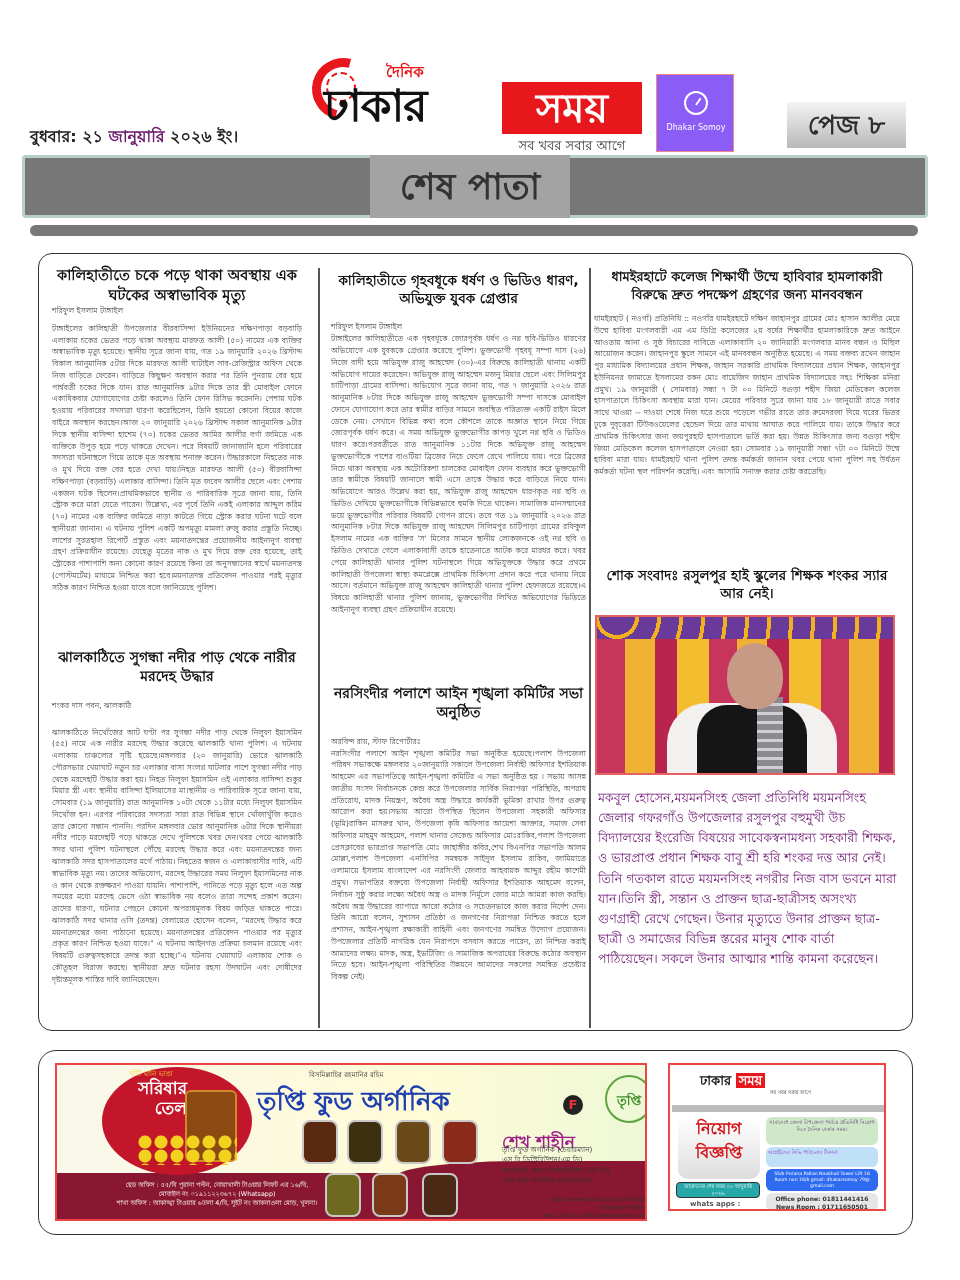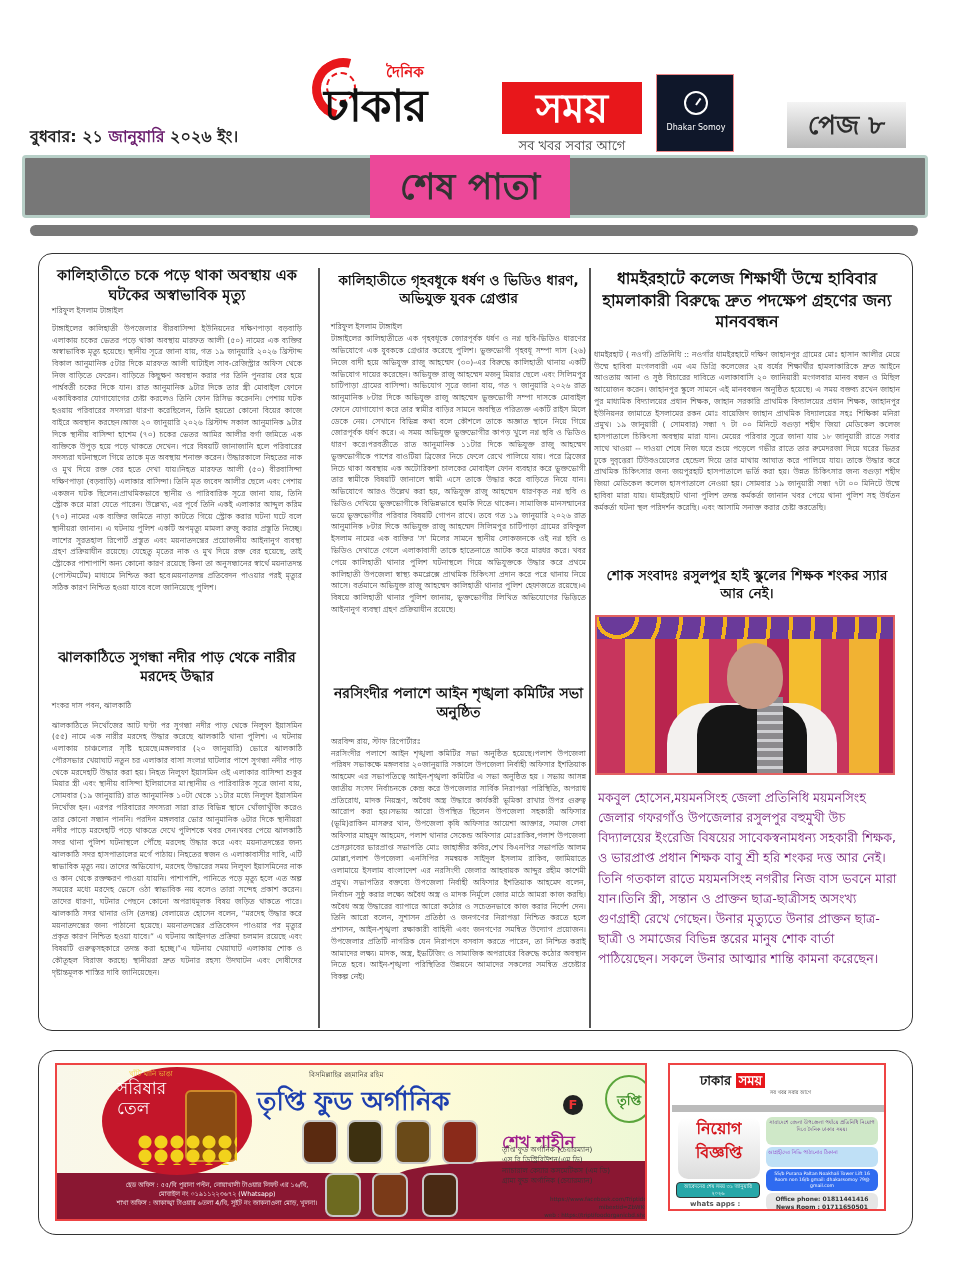--- a/index.html
+++ b/index.html
@@ -10,32 +10,32 @@
   .masthead { position: absolute; left: 0; top: 0; width: 960px; height: 150px; }
   .logo { position: absolute; left: 312px; top: 58px; width: 335px; height: 95px; }
   .logo-clock { position: absolute; left: 0; top: 0; width: 62px; height: 62px; border-radius: 50%;
     border: 9px solid #e8171b; border-right-color: transparent; border-bottom-color: transparent; transform: rotate(-30deg); }
   .logo-clock-inner { position: absolute; left: 14px; top: 14px; width: 30px; height: 30px; border-radius: 50%; border: 2px dashed #e8171b; }
   .logo-dainik { position: absolute; left: 74px; top: 2px; font-size: 15px; font-weight: bold; color: #e8171b; }
   .logo-dhakar { position: absolute; left: 12px; top: 26px; font-size: 44px; font-weight: bold; color: #111; letter-spacing: -1px; line-height: 1; }
   .logo-somoy { position: absolute; left: 190px; top: 24px; width: 140px; height: 52px; background: #e8171b; color: #fff;
     font-size: 40px; font-weight: bold; text-align: center; line-height: 52px; }
   .logo-tag { position: absolute; left: 190px; top: 78px; width: 140px; font-size: 13px; color: #333; text-align: center; }
-  .logo-badge { position: absolute; left: 656px; top: 74px; width: 78px; height: 78px; background: #0f172a; border: 1px solid #e88; }
+  .logo-badge { position: absolute; left: 656px; top: 74px; width: 78px; height: 78px; background: #8b5cf6; border: 1px solid #e88; }
   .logo-badge .clk { position: absolute; left: 27px; top: 16px; width: 24px; height: 24px; border: 2px solid #fff; border-radius: 50%; }
   .logo-badge .clk::after { content: ""; position: absolute; left: 9px; top: 4px; width: 2px; height: 8px; background: #fff; transform: rotate(35deg); transform-origin: bottom; }
   .logo-badge .txt { position: absolute; left: 0; top: 48px; width: 78px; text-align: center; font-size: 8px; color: #fff; }
   .date { position: absolute; left: 30px; top: 124px; font-size: 16px; font-weight: bold; color: #222; }
   .date .d2 { color: #6a1d6d; }
   .page-no { position: absolute; left: 787px; top: 102px; width: 119px; height: 46px;
     background: linear-gradient(#f4f4f4, #b9b9b9); font-size: 26px; font-weight: bold; color: #2e2e2e; text-align: center; line-height: 46px; }
 
   
   .banner { position: absolute; left: 22px; top: 155px; width: 906px; height: 63px; background: #777; border: 3px solid #b7cfc7; border-radius: 4px; }
-  .banner-title { position: absolute; left: 370px; top: 155px; width: 200px; height: 63px; background: #ec4899;
+  .banner-title { position: absolute; left: 370px; top: 155px; width: 200px; height: 63px; background: #a3a3a3;
     font-size: 36px; font-weight: bold; color: #333; text-align: center; line-height: 63px; }
   .rule { position: absolute; left: 30px; top: 225px; width: 888px; height: 11px; background: #787878; border-radius: 6px; }
 
   
   .frame { position: absolute; left: 38px; top: 253px; width: 875px; height: 778px; border: 1.5px solid #333; border-radius: 14px; }
   .col { position: absolute; }
   .head { font-weight: bold; color: #111; text-align: center; line-height: 1.35; }
   .byline, .body { font-size: 7.6px; line-height: 1.55; color: #444; text-align: justify; }
   .byline { margin-bottom: 6px; }
 
@@ -54,21 +54,21 @@
   .photo .scarf { position: absolute; left: 60px; top: 54px; width: 26px; height: 96px; background: repeating-linear-gradient(0deg, #8c8a8e 0 6px, #cfcfd3 6px 9px); }
   .obit { position: absolute; left: 598px; top: 788px; width: 300px; font-size: 12.6px; line-height: 1.6; color: #701a75; }
 
   
   .ad-frame { position: absolute; left: 38px; top: 1050px; width: 875px; height: 185px; border: 1.5px solid #333; border-radius: 18px; }
   .ad1 { position: absolute; left: 55px; top: 1063px; width: 592px; height: 158px; border: 2px solid #e44;
     background: linear-gradient(90deg, #f9f7ea, #fffbd8 60%, #eef8d6); overflow: hidden; }
   .ad1 .band { position: absolute; left: 0; top: 108px; width: 100%; height: 50px; background: #8a1732; }
   .ad1 .band2 { position: absolute; left: 340px; top: 96px; width: 260px; height: 30px; background: #8a1732; border-radius: 50% 0 0 0; }
   .ad1 .oil-circle { position: absolute; left: 45px; top: 2px; width: 150px; height: 108px; background: #c4162a; border-radius: 50%; }
-  .ad1 .oil-title { position: absolute; left: 60px; top: 14px; width: 70px; color: #fff; font-size: 17px; font-weight: normal; text-align: left; line-height: 1.15; }
+  .ad1 .oil-title { position: absolute; left: 60px; top: 14px; width: 70px; color: #fff; font-size: 17px; font-weight: bold; text-align: right; line-height: 1.15; }
   .ad1 .oil-sub { position: absolute; left: 72px; top: 3px; color: #f6d43b; font-size: 7px; }
   .ad1 .bottle { position: absolute; left: 128px; top: 25px; width: 52px; height: 72px; background: #8a4a12; border-radius: 6px; border: 2px solid #d08a2a; }
   .ad1 .flowers { position: absolute; left: 80px; top: 70px; width: 100px; height: 30px; background: radial-gradient(circle, #f2d21c 0 6px, transparent 7px) 0 0/16px 14px; }
   .ad1 .addr { position: absolute; left: 35px; top: 116px; width: 250px; font-size: 6.4px; color: #fff; text-align: center; line-height: 1.4; }
   .ad1 .bism { position: absolute; left: 252px; top: 4px; font-size: 7px; color: #222; }
   .ad1 .brand { position: absolute; left: 200px; top: 16px; font-size: 26px; font-weight: bold; color: #1e3fae; }
   .ad1 .flogo { position: absolute; left: 506px; top: 30px; width: 20px; height: 20px; border-radius: 50%; background: #222; color: #e33; font-size: 13px; font-weight: bold; text-align: center; line-height: 20px; }
   .ad1 .tlogo { position: absolute; left: 548px; top: 10px; width: 48px; height: 48px; border-radius: 50%; border: 2px solid #5ba53c; color: #3f8f2a; font-size: 13px; font-weight: bold; text-align: center; line-height: 48px; }
   .ad1 .jar { position: absolute; width: 36px; height: 44px; border-radius: 8px; background: #5a2a10; border: 2px solid #c8c8c8; }
   .ad1 .person-name { position: absolute; left: 445px; top: 64px; font-size: 17px; font-weight: bold; color: #a01e8c; }
@@ -123,37 +123,37 @@
 <div class="vline" style="left:318px; top:268px; height:760px;"></div>
 <div class="vline" style="left:589px; top:268px; height:760px;"></div>
 
 <article class="col c1">
   <h2 class="head" style="font-size:14.5px; ">কালিহাতীতে চকে পড়ে থাকা অবস্থায় এক ঘটকের অস্বাভাবিক মৃত্যু</h2>
   <p class="byline">শরিফুল ইসলাম টাঙ্গাইল</p>
   <p class="body">টাঙ্গাইলের কালিহাতী উপজেলার বীরবাসিন্দা ইউনিয়নের দক্ষিণপাড়া বড়বাড়ি এলাকায় চকের ভেতর পড়ে থাকা অবস্থায় মারফত আলী (৫০) নামের এক ব্যক্তির অস্বাভাবিক মৃত্যু হয়েছে। স্থানীয় সূত্রে জানা যায়, গত ১৯ জানুয়ারি ২০২৬ খ্রিস্টাব্দ বিকাল আনুমানিক ৫টার দিকে মারফত আলী ঘাটাইল সাব-রেজিস্ট্রার অফিস থেকে নিজ বাড়িতে ফেরেন। বাড়িতে কিছুক্ষণ অবস্থান করার পর তিনি পুনরায় বের হয়ে পার্শ্ববর্তী চকের দিকে যান। রাত আনুমানিক ৯টার দিকে তার স্ত্রী মোবাইল ফোনে একাধিকবার যোগাযোগের চেষ্টা করলেও তিনি ফোন রিসিভ করেননি। পেশায় ঘটক হওয়ায় পরিবারের সদস্যরা ধারণা করেছিলেন, তিনি হয়তো কোনো বিয়ের কাজে বাইরে অবস্থান করছেন।আজ ২০ জানুয়ারি ২০২৬ খ্রিস্টাব্দ সকাল আনুমানিক ৯টার দিকে স্থানীয় বাসিন্দা হাশেম (৭০) চকের ভেতর আমির আলীর বর্গা জমিতে এক ব্যক্তিকে উপুড় হয়ে পড়ে থাকতে দেখেন। পরে বিষয়টি জানাজানি হলে পরিবারের সদস্যরা ঘটনাস্থলে গিয়ে তাকে মৃত অবস্থায় শনাক্ত করেন। উদ্ধারকালে নিহতের নাক ও মুখ দিয়ে রক্ত বের হতে দেখা যায়।নিহত মারফত আলী (৫০) বীরবাসিন্দা দক্ষিণপাড়া (বড়বাড়ি) এলাকার বাসিন্দা। তিনি মৃত জবেদ আলীর ছেলে এবং পেশায় একজন ঘটক ছিলেন।প্রাথমিকভাবে স্থানীয় ও পারিবারিক সূত্রে জানা যায়, তিনি স্ট্রোক করে মারা যেতে পারেন। উল্লেখ্য, এর পূর্বে তিনি একই এলাকার আব্দুল করিম (৭০) নামের এক ব্যক্তির জমিতে নাড়া কাটতে গিয়ে স্ট্রোক করার ঘটনা ঘটে বলে স্থানীয়রা জানান। এ ঘটনায় পুলিশ একটি অপমৃত্যু মামলা রুজু করার প্রস্তুতি নিচ্ছে। লাশের সুরতহাল রিপোর্ট প্রস্তুত এবং ময়নাতদন্তের প্রয়োজনীয় আইনানুগ ব্যবস্থা গ্রহণ প্রক্রিয়াধীন রয়েছে। যেহেতু মৃতের নাক ও মুখ দিয়ে রক্ত বের হয়েছে, তাই স্ট্রোকের পাশাপাশি অন্য কোনো কারণ রয়েছে কিনা তা অনুসন্ধানের স্বার্থে ময়নাতদন্ত (পোস্টমর্টেম) মাধ্যমে নিশ্চিত করা হবে।ময়নাতদন্ত প্রতিবেদন পাওয়ার পরই মৃত্যুর সঠিক কারণ নিশ্চিত হওয়া যাবে বলে জানিয়েছে পুলিশ।</p>
 </article>
 <article class="col c1" style="top:648px;">
   <h2 class="head" style="font-size:14px; margin-bottom:14px;">ঝালকাঠিতে সুগন্ধা নদীর পাড় থেকে নারীর মরদেহ উদ্ধার</h2>
-  <p class="byline" style="margin-bottom:8px;">শংকর দাস পবন, ঝালকাঠি</p>
+  <p class="byline" style="margin-bottom:15px;">শংকর দাস পবন, ঝালকাঠি</p>
   <p class="body">ঝালকাঠিতে নিখোঁজের আট ঘণ্টা পর সুগন্ধা নদীর পাড় থেকে নিলুফা ইয়াসমিন (৫৫) নামে এক নারীর মরদেহ উদ্ধার করেছে ঝালকাঠি থানা পুলিশ। এ ঘটনায় এলাকায় চাঞ্চল্যের সৃষ্টি হয়েছে।মঙ্গলবার (২০ জানুয়ারি) ভোরে ঝালকাঠি পৌরসভার খেয়াঘাট নতুন চর এলাকার বাসা সংলগ্ন ঘাটলার পাশে সুগন্ধা নদীর পাড় থেকে মরদেহটি উদ্ধার করা হয়। নিহত নিলুফা ইয়াসমিন ওই এলাকার বাসিন্দা শুকুর মিয়ার স্ত্রী এবং স্থানীয় বাসিন্দা ইলিয়াসের মা।স্থানীয় ও পারিবারিক সূত্রে জানা যায়, সোমবার (১৯ জানুয়ারি) রাত আনুমানিক ১০টা থেকে ১১টার মধ্যে নিলুফা ইয়াসমিন নিখোঁজ হন। এরপর পরিবারের সদস্যরা সারা রাত বিভিন্ন স্থানে খোঁজাখুঁজি করেও তার কোনো সন্ধান পাননি। পরদিন মঙ্গলবার ভোর আনুমানিক ৬টার দিকে স্থানীয়রা নদীর পাড়ে মরদেহটি পড়ে থাকতে দেখে পুলিশকে খবর দেন।খবর পেয়ে ঝালকাঠি সদর থানা পুলিশ ঘটনাস্থলে পৌঁছে মরদেহ উদ্ধার করে এবং ময়নাতদন্তের জন্য ঝালকাঠি সদর হাসপাতালের মর্গে পাঠায়। নিহতের স্বজন ও এলাকাবাসীর দাবি, এটি স্বাভাবিক মৃত্যু নয়। তাদের অভিযোগ, মরদেহ উদ্ধারের সময় নিলুফা ইয়াসমিনের নাক ও কান থেকে রক্তক্ষরণ পাওয়া যায়নি। পাশাপাশি, পানিতে পড়ে মৃত্যু হলে এত অল্প সময়ের মধ্যে মরদেহ ভেসে ওঠা স্বাভাবিক নয় বলেও তারা সন্দেহ প্রকাশ করেন। তাদের ধারণা, ঘটনার পেছনে কোনো অপরাধমূলক বিষয় জড়িত থাকতে পারে।ঝালকাঠি সদর থানার ওসি (তদন্ত) বেলায়েত হোসেন বলেন, “মরদেহ উদ্ধার করে ময়নাতদন্তের জন্য পাঠানো হয়েছে। ময়নাতদন্তের প্রতিবেদন পাওয়ার পর মৃত্যুর প্রকৃত কারণ নিশ্চিত হওয়া যাবে।” এ ঘটনায় আইনগত প্রক্রিয়া চলমান রয়েছে এবং বিষয়টি গুরুত্বসহকারে তদন্ত করা হচ্ছে।”এ ঘটনায় খেয়াঘাট এলাকায় শোক ও কৌতূহল বিরাজ করছে। স্থানীয়রা দ্রুত ঘটনার রহস্য উদঘাটন এবং দোষীদের দৃষ্টান্তমূলক শাস্তির দাবি জানিয়েছেন।</p>
 </article>
 
 <article class="col c2">
   <h2 class="head" style="font-size:13.5px; margin-bottom:14px;">কালিহাতীতে গৃহবধূকে ধর্ষণ ও ভিডিও ধারণ, অভিযুক্ত যুবক গ্রেপ্তার</h2>
   <p class="byline" style="margin-bottom:0;">শরিফুল ইসলাম টাঙ্গাইল</p>
   <p class="body">টাঙ্গাইলের কালিহাতীতে এক গৃহবধূকে জোরপূর্বক ধর্ষণ ও নগ্ন ছবি-ভিডিও ধারণের অভিযোগে এক যুবককে গ্রেপ্তার করেছে পুলিশ। ভুক্তভোগী গৃহবধূ সম্পা দাস (২৬) নিজে বাদী হয়ে অভিযুক্ত রাজু আহম্মেদ (৩০)-এর বিরুদ্ধে কালিহাতী থানায় একটি অভিযোগ দায়ের করেছেন। অভিযুক্ত রাজু আহম্মেদ মজনু মিয়ার ছেলে এবং সিলিমপুর চাটিপাড়া গ্রামের বাসিন্দা। অভিযোগ সূত্রে জানা যায়, গত ৭ জানুয়ারি ২০২৬ রাত আনুমানিক ৮টার দিকে অভিযুক্ত রাজু আহম্মেদ ভুক্তভোগী সম্পা দাসকে মোবাইল ফোনে যোগাযোগ করে তার স্বামীর বাড়ির সামনে অবস্থিত পরিত্যক্ত একটি রাইস মিলে ডেকে নেয়। সেখানে বিভিন্ন কথা বলে কৌশলে তাকে অজ্ঞাত স্থানে নিয়ে গিয়ে জোরপূর্বক ধর্ষণ করে। এ সময় অভিযুক্ত ভুক্তভোগীর কাপড় খুলে নগ্ন ছবি ও ভিডিও ধারণ করে।পরবর্তীতে রাত আনুমানিক ১১টার দিকে অভিযুক্ত রাজু আহম্মেদ ভুক্তভোগীকে পাশের বাওটিয়া ব্রিজের নিচে ফেলে রেখে পালিয়ে যায়। পরে ব্রিজের নিচে থাকা অবস্থায় এক অটোরিকশা চালকের মোবাইল ফোন ব্যবহার করে ভুক্তভোগী তার স্বামীকে বিষয়টি জানালে স্বামী এসে তাকে উদ্ধার করে বাড়িতে নিয়ে যান। অভিযোগে আরও উল্লেখ করা হয়, অভিযুক্ত রাজু আহম্মেদ ধারণকৃত নগ্ন ছবি ও ভিডিও দেখিয়ে ভুক্তভোগীকে বিভিন্নভাবে হুমকি দিতে থাকেন। সামাজিক মানসম্মানের ভয়ে ভুক্তভোগীর পরিবার বিষয়টি গোপন রাখে। তবে গত ১৯ জানুয়ারি ২০২৬ রাত আনুমানিক ৮টার দিকে অভিযুক্ত রাজু আহম্মেদ সিলিমপুর চাটিপাড়া গ্রামের রফিকুল ইসলাম নামের এক ব্যক্তির 'স' মিলের সামনে স্থানীয় লোকজনকে ওই নগ্ন ছবি ও ভিডিও দেখাতে গেলে এলাকাবাসী তাকে হাতেনাতে আটক করে মারধর করে। খবর পেয়ে কালিহাতী থানার পুলিশ ঘটনাস্থলে গিয়ে অভিযুক্তকে উদ্ধার করে প্রথমে কালিহাতী উপজেলা স্বাস্থ্য কমপ্লেক্সে প্রাথমিক চিকিৎসা প্রদান করে পরে থানায় নিয়ে আসে। বর্তমানে অভিযুক্ত রাজু আহম্মেদ কালিহাতী থানার পুলিশ হেফাজতে রয়েছে।এ বিষয়ে কালিহাতী থানার পুলিশ জানায়, ভুক্তভোগীর লিখিত অভিযোগের ভিত্তিতে আইনানুগ ব্যবস্থা গ্রহণ প্রক্রিয়াধীন রয়েছে।</p>
 </article>
 <article class="col c2" style="top:684px;">
   <h2 class="head" style="font-size:14px; margin-bottom:14px;">নরসিংদীর পলাশে আইন শৃঙ্খলা কমিটির সভা অনুষ্ঠিত</h2>
   <p class="byline" style="margin-bottom:0;">অরবিন্দ রায়, স্টাফ রিপোর্টারঃ</p>
   <p class="body">নরসিংদীর পলাশে আইন শৃঙ্খলা কমিটির সভা অনুষ্ঠিত হয়েছে।পলাশ উপজেলা পরিষদ সভাকক্ষে মঙ্গলবার ২০জানুয়ারি সকালে উপজেলা নির্বাহী অফিসার ইশতিয়াক আহমেদ এর সভাপতিত্বে আইন-শৃঙ্খলা কমিটির এ সভা অনুষ্ঠিত হয় । সভায় আসন্ন জাতীয় সংসদ নির্বাচনকে কেন্দ্র করে উপজেলার সার্বিক নিরাপত্তা পরিস্থিতি, অপরাধ প্রতিরোধ, মাদক নিয়ন্ত্রণ, অবৈধ অস্ত্র উদ্ধারে কার্যকরী ভূমিকা রাখার উপর গুরুত্ব আরোপ করা হয়।সভায় আরো উপস্থিত ছিলেন উপজেলা সহকারী অফিসার (ভূমি)রাকিন মাসরুর খান, উপজেলা কৃষি অফিসার আয়েশা আক্তার, সমাজ সেবা অফিসার মাহমুদ আহমেদ, পলাশ থানার সেকেন্ড অফিসার মোঃরাকিব,পলাশ উপজেলা প্রেসক্লাবের ভারপ্রাপ্ত সভাপতি মোঃ জাহাঙ্গীর কবির,শেখ বিএনপির সভাপতি আলম মোল্লা,পলাশ উপজেলা এনসিপির সমন্বয়ক সাইদুল ইসলাম রাকিব, জামিয়াতে ওলামায়ে ইসলাম বাংলাদেশ এর নরসিংদী জেলার আহবায়ক আব্দুর রহীম কাশেমী প্রমুখ। সভাপতির বক্তব্যে উপজেলা নির্বাহী অফিসার ইশতিয়াক আহমেদ বলেন, নির্বাচন সুষ্ঠু করার লক্ষ্যে অবৈধ অস্ত্র ও মাদক নির্মূলে জোর মাঠে আমরা কাজ করছি। অবৈধ অস্ত্র উদ্ধারের ব্যাপারে আরো কঠোর ও সচেতনভাবে কাজ করার নির্দেশ দেন। তিনি আরো বলেন, সুশাসন প্রতিষ্ঠা ও জনগণের নিরাপত্তা নিশ্চিত করতে হলে প্রশাসন, আইন-শৃঙ্খলা রক্ষাকারী বাহিনী এবং জনগণের সমন্বিত উদ্যোগ প্রয়োজন। উপজেলার প্রতিটি নাগরিক যেন নিরাপদে বসবাস করতে পারেন, তা নিশ্চিত করাই আমাদের লক্ষ্য। মাদক, অস্ত্র, ইভটিজিং ও সামাজিক অপরাধের বিরুদ্ধে কঠোর অবস্থান নিতে হবে। আইন-শৃঙ্খলা পরিস্থিতির উন্নয়নে আমাদের সকলের সমন্বিত প্রচেষ্টার বিকল্প নেই।</p>
 </article>
 
 <article class="col c3">
-  <h2 class="head" style="font-size:16px; margin-bottom:16px;">ধামইরহাটে কলেজ শিক্ষার্থী উম্মে হাবিবার হামলাকারী বিরুদ্ধে দ্রুত পদক্ষেপ গ্রহণের জন্য মানববন্ধন</h2>
+  <h2 class="head" style="font-size:13px; margin-bottom:10px;">ধামইরহাটে কলেজ শিক্ষার্থী উম্মে হাবিবার হামলাকারী বিরুদ্ধে দ্রুত পদক্ষেপ গ্রহণের জন্য মানববন্ধন</h2>
   <p class="body">ধামইরহাট ( নওগাঁ) প্রতিনিধি :: নওগাঁর ধামইরহাটে দক্ষিণ জাহানপুর গ্রামের মোঃ হাসান আলীর মেয়ে উম্মে হাবিবা মংগলবারী এম এম ডিগ্রি কলেজের ২য় বর্ষের শিক্ষার্থীর হামলাকারিকে দ্রুত আইনে আওতায় আনা ও সুষ্ঠ বিচারের দাবিতে এলাকাবাসি ২০ জানিয়ারী মংগলবার মানব বন্ধন ও মিছিল আয়োজন করেন। জাহানপুর স্কুলে সামনে এই মানববন্ধন অনুষ্ঠিত হয়েছে। এ সময় বক্তব্য রখেন জাহান পুর মাধ্যমিক বিদ্যালয়ের প্রধান শিক্ষক, জাহান সরকারি প্রাথমিক বিদ্যালয়ের প্রধান শিক্ষক, জাহানপুর ইউনিয়নর জামাতে ইসলামের রকন মোঃ বায়েজিদ জাহান প্রাথমিক বিদ্যালয়ের সহঃ শিক্ষিকা মনিরা প্রমুখ। ১৯ জানুয়ারী ( সোমবার) সন্ধা ৭ টা ০০ মিনিটে বগুড়া শহীদ জিয়া মেডিকেল কলেজ হাসপাতালে চিকিৎসা অবস্থায় মারা যান। মেয়ের পরিবার সুত্রে জানা যায় ১৮ জানুয়ারী রাতে সবার সাথে খাওয়া -- দাওয়া শেষে নিজ ঘরে শুয়ে পড়েলে গভীর রাতে তার রুমেদরজা দিয়ে ঘরের ভিতর ঢুকে দুবৃত্তেরা টিউবওয়েলের হেন্ডেল দিয়ে তার মাথায় আঘাত করে পালিয়ে যায়। তাকে উদ্ধার করে প্রাথমিক চিকিৎসার জন্য জয়পুরহাট হাসপাতালে ভর্তি করা হয়। উন্নত চিকিৎসার জন্য বগুড়া শহীদ জিয়া মেডিকেল কলেজ হাসপাতালে নেওয়া হয়। সোমবার ১৯ জানুয়ারী সন্ধা ৭টা ০০ মিনিটে উম্মে হাবিবা মারা যায়। ধামইরহাট থানা পুলিশ তদন্ত কর্মকর্তা জানান খবর পেয়ে থানা পুলিশ সহ উর্ধতন কর্মকর্তা ঘটনা স্থল পরিদর্শন করেছি। এবং আসামি সনাক্ত করার চেষ্টা করতেছি।</p>
 </article>
 <article class="col c3" style="top:566px;">
   <h2 class="head" style="font-size:13.5px;">শোক সংবাদঃ রসুলপুর হাই স্কুলের শিক্ষক শংকর স্যার আর নেই।</h2>
 </article>
 <div class="photo">
   <div class="valance"></div>
   <div class="person">
     <div class="shirt"></div>
     <div class="vest"></div>

